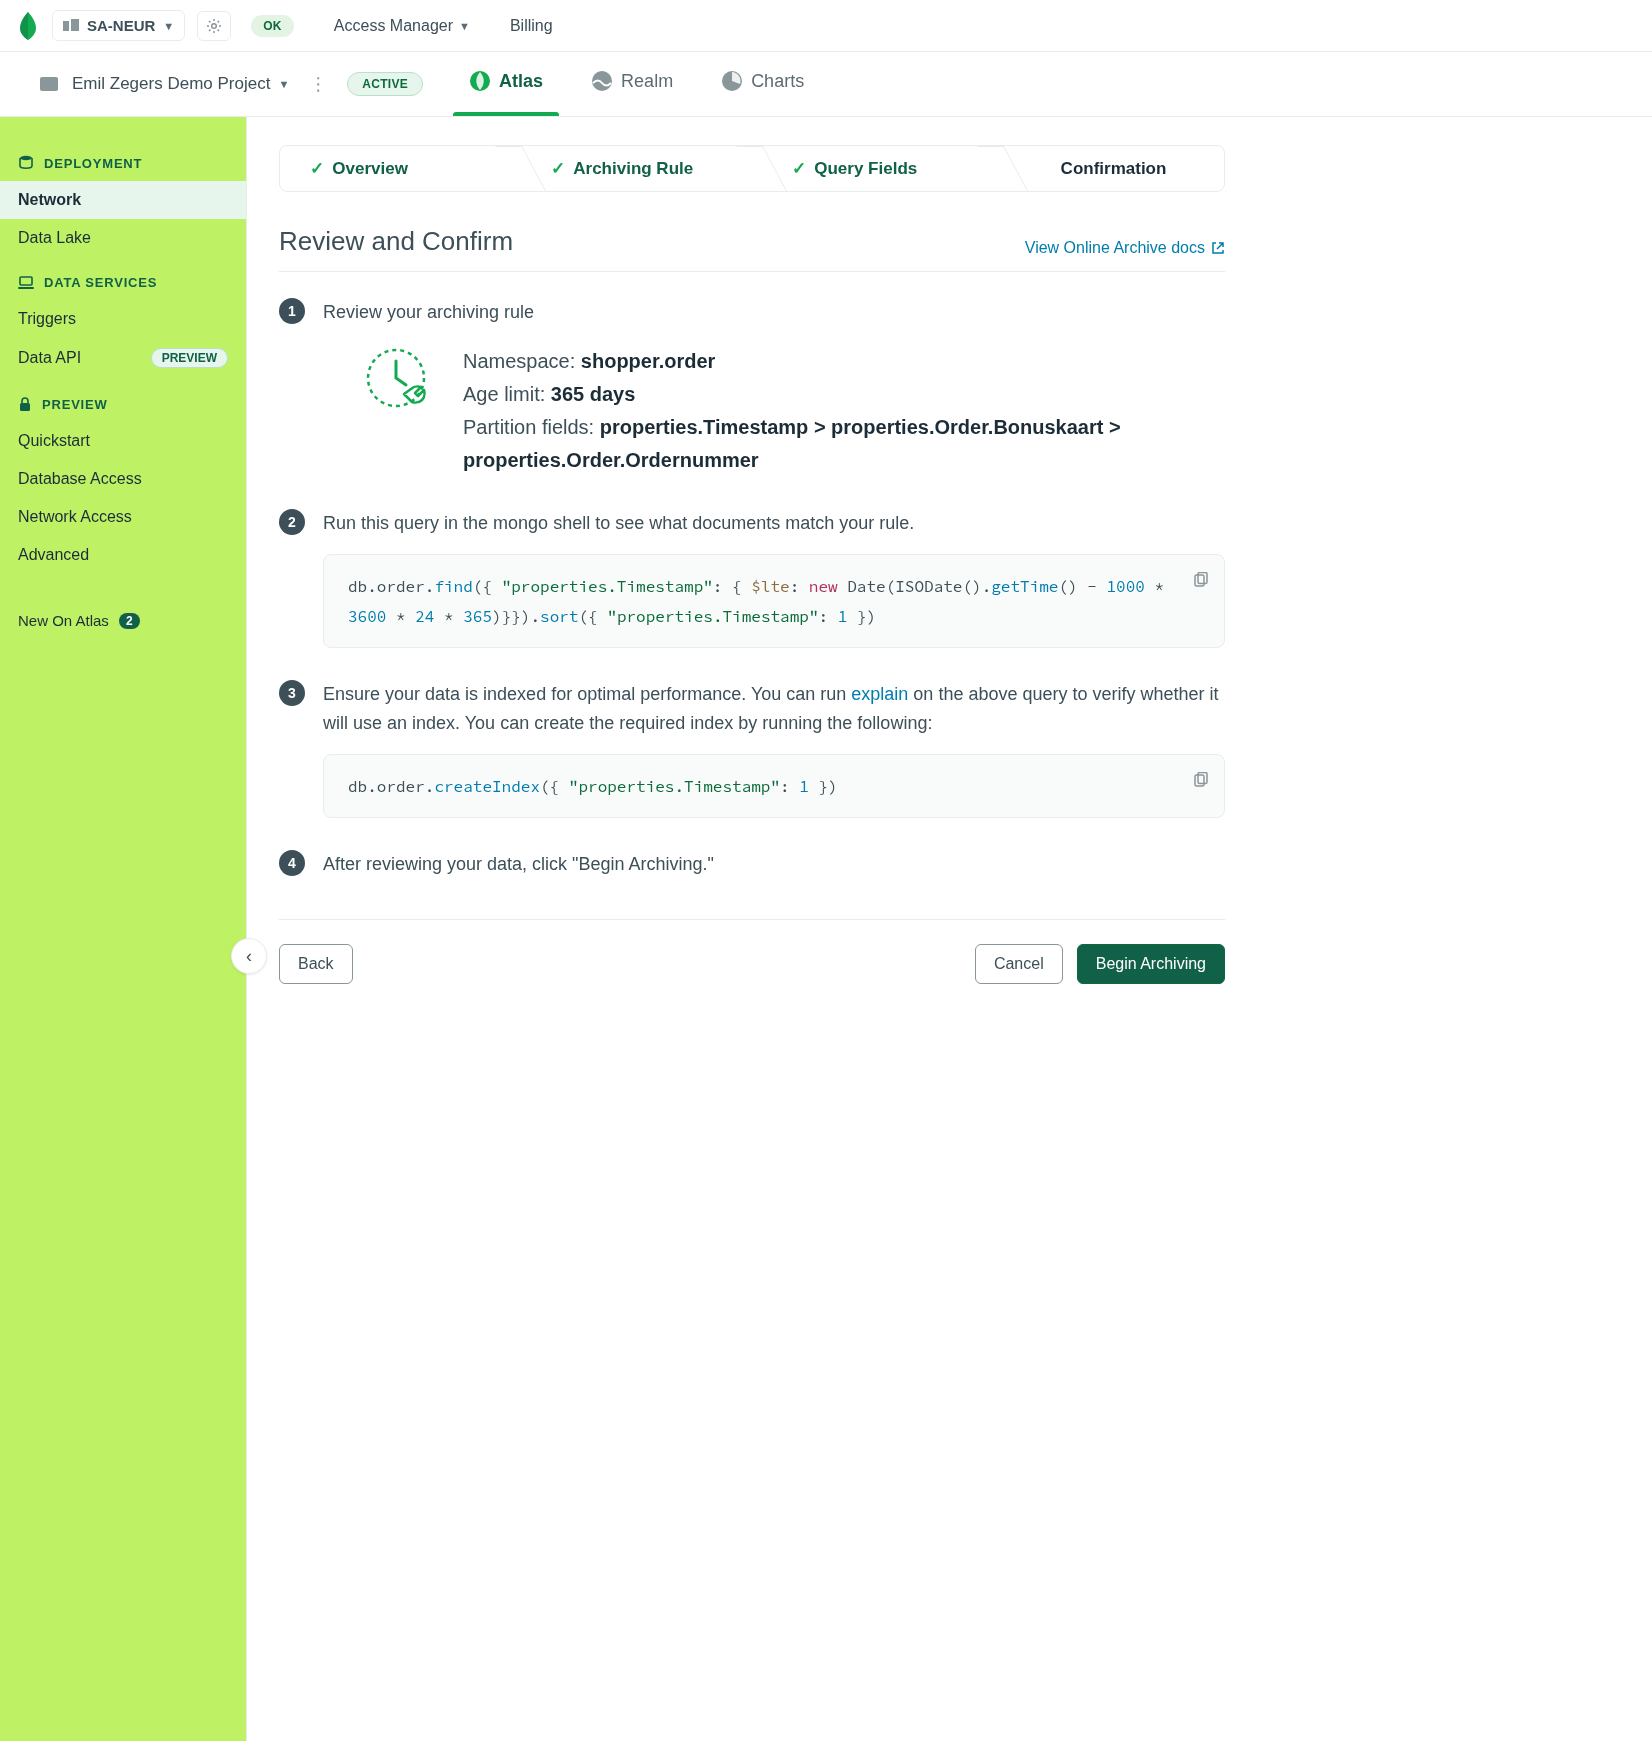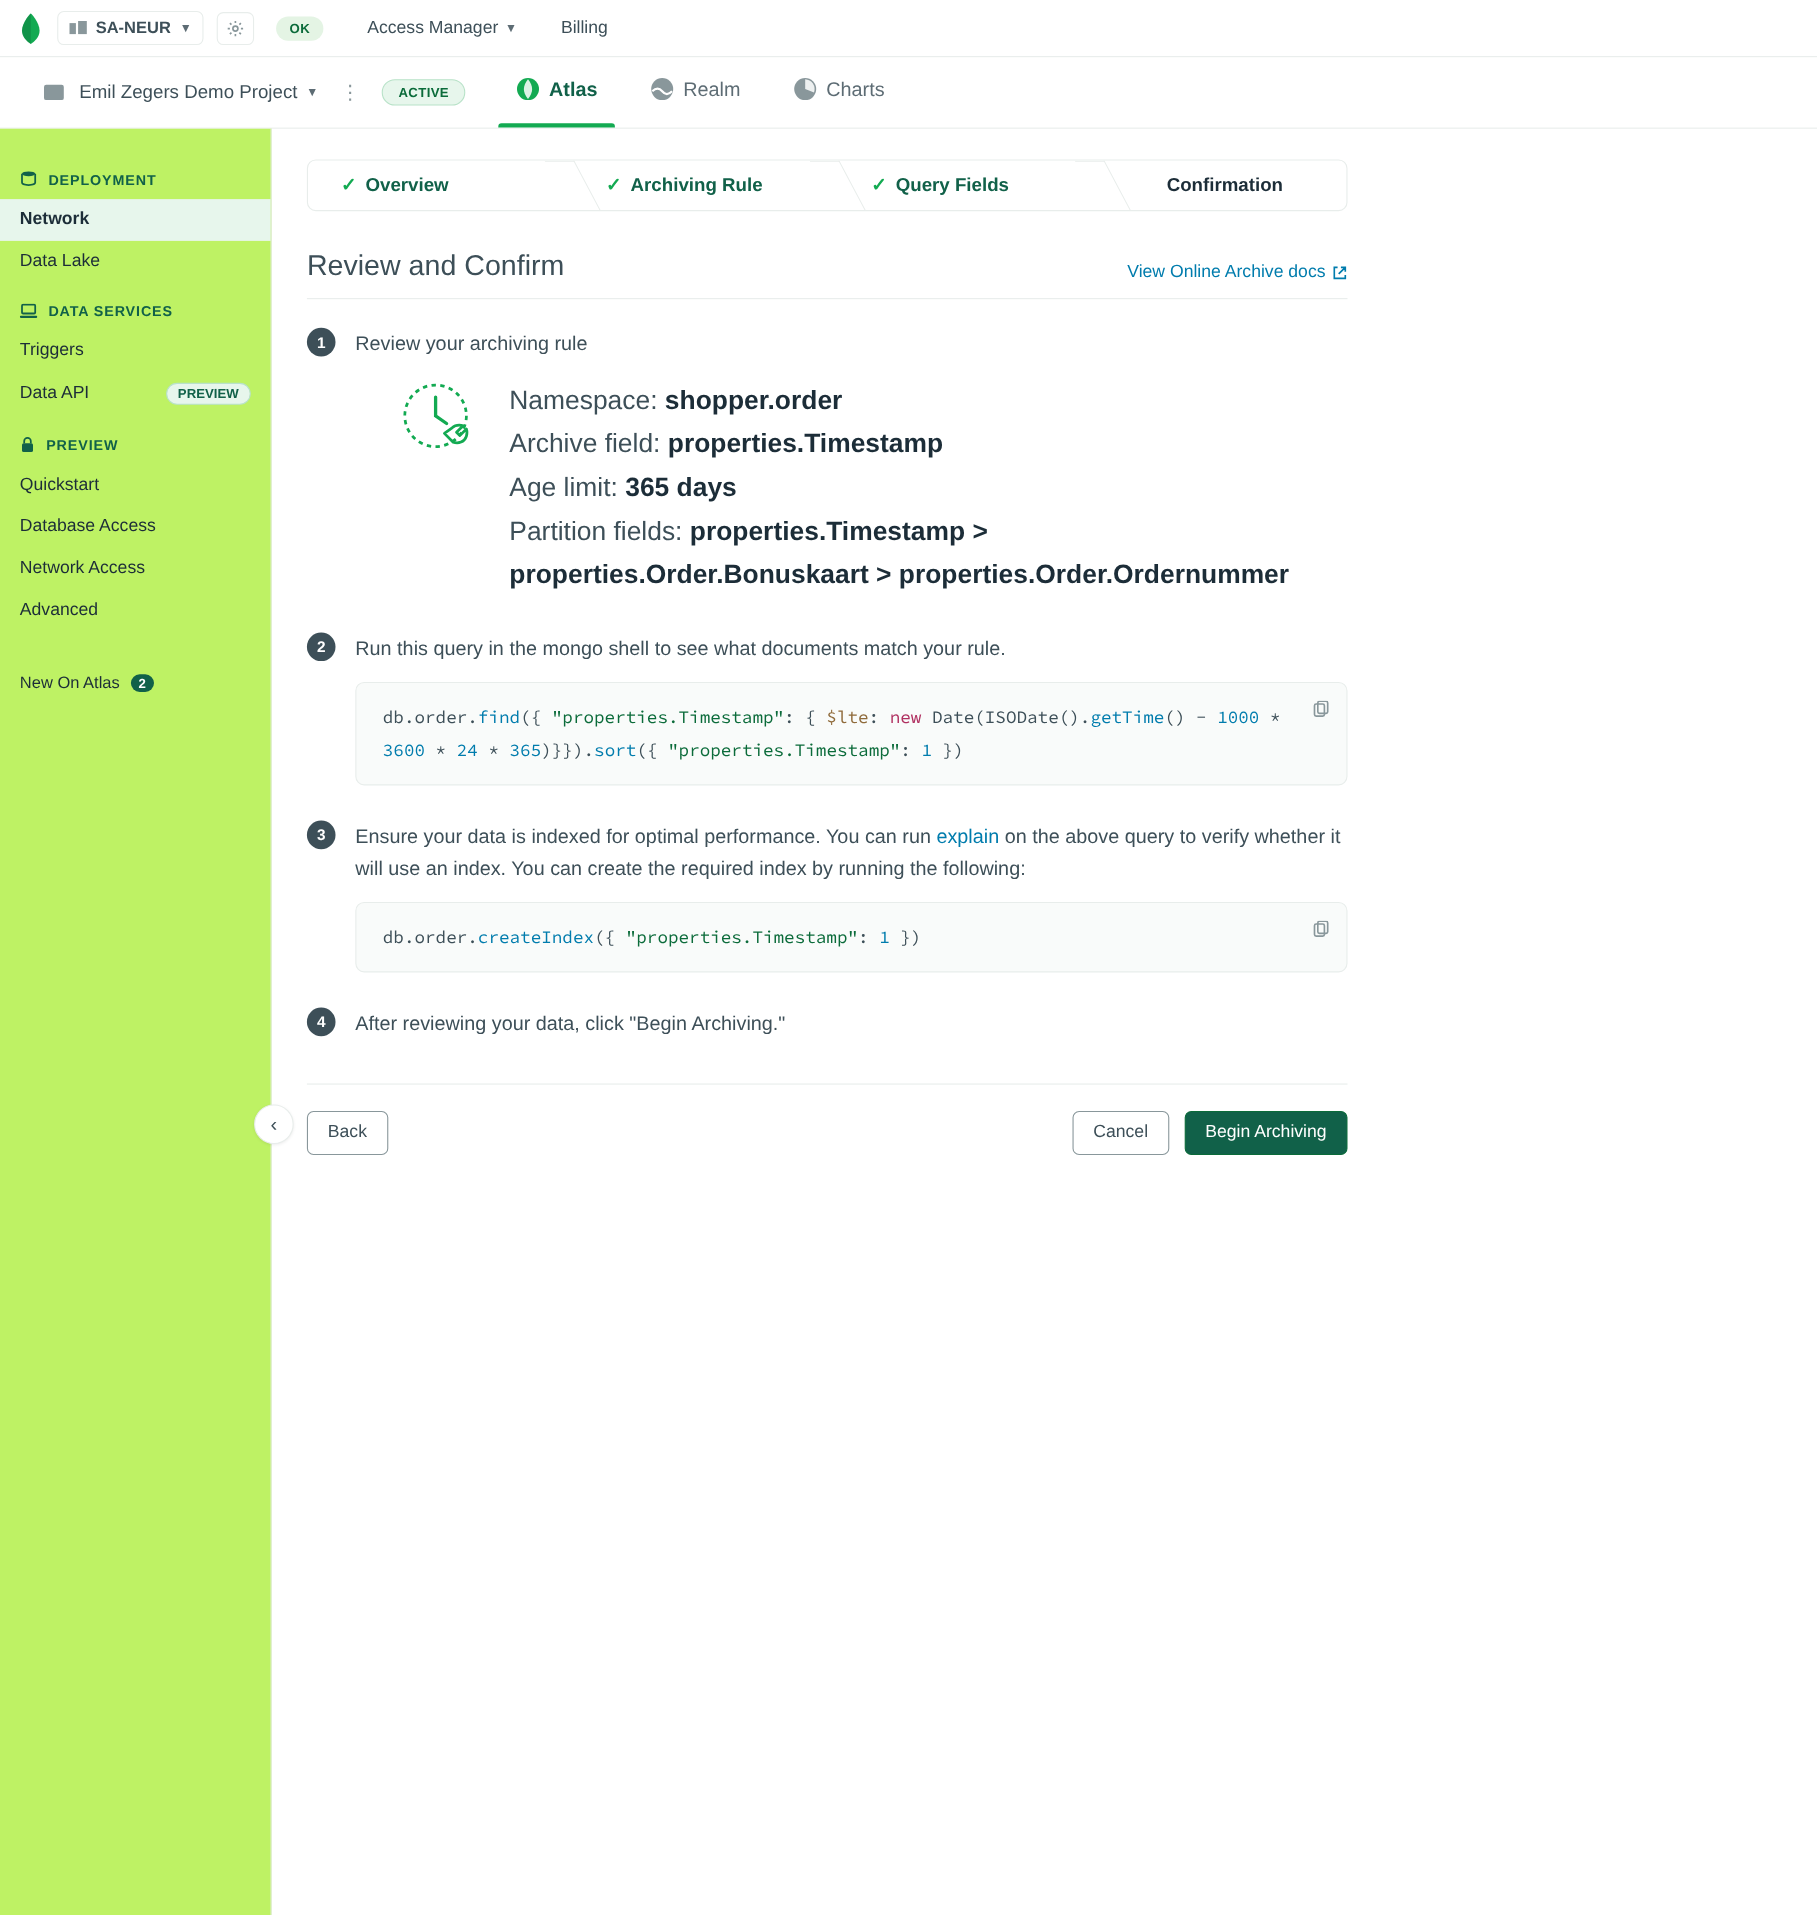--- a/index.html
+++ b/index.html
@@ -54,21 +54,21 @@
   
   
   .step-row { display:flex; gap:18px; margin-bottom: 22px; }
   .step-body { flex:1; }
   .num-circle { width:26px; height:26px; border-radius:50%; background:#3d4f58; color:#fff; display:inline-flex; align-items:center; justify-content:center; font-size:14px; font-weight:600; flex-shrink:0; }
   .step-title { font-size: 18px; color:#3d4f58; line-height:1.6; }
   
   
   .config-summary { display:flex; gap:30px; align-items:flex-start; padding: 18px 0 10px 40px; }
   .config-icon { width:70px; height:70px; flex-shrink:0; }
-  .config-lines div { font-size:24px; color:#3d4f58; line-height:1.65; }
+  .config-lines div { font-size:20px; color:#3d4f58; line-height:1.65; }
   .config-lines b { font-weight:700; color:#1c2d38; }
   
   
   .code-block { background:#f9fbfa; border:1px solid #e8edeb; border-radius:8px; padding: 16px 56px 16px 24px; font-family: "Source Code Pro", Menlo, monospace; font-size: 16px; line-height:1.9; color:#3d4f58; margin: 16px 0 10px; position:relative; white-space: normal; }
   .copy-btn { position:absolute; top:14px; right:14px; color:#89979b; cursor:pointer; }
   .tok-fn { color:#007cad; }
   .tok-str { color:#0b6b3a; }
   .tok-kw { color:#b03060; }
   .tok-kw2 { color:#8f6a3a; }
   .tok-num { color:#007cad;text-align:center; }
@@ -238,21 +238,20 @@
       <div class="step-body">
         <div class="step-title">Review your archiving rule</div>
         <div class="config-summary">
           <svg class="config-icon" viewBox="0 0 70 70">
             <circle cx="33" cy="33" r="28" fill="none" stroke="#13aa52" stroke-width="2.5" stroke-dasharray="4 4"></circle>
             <path d="M33 16v17l10 7" fill="none" stroke="#13aa52" stroke-width="3" stroke-linecap="round"></path>
             <path d="M48 44c4-4 10-2 10-2l-6 6 3 3 6-6s2 6-2 10-10 2-10 2l-8-8z" fill="none" stroke="#13aa52" stroke-width="2.5" stroke-linejoin="round"></path>
           </svg>
           <div class="config-lines">
             <div><span>Namespace: </span><b>shopper.order</b></div>
-            <div><span>Archive field: </span><b>properties.Timestamp</b></div>
             <div><span>Age limit: </span><b>365 days</b></div>
             <div><span>Partition fields: </span><b>properties.Timestamp &gt; properties.Order.Bonuskaart &gt; properties.Order.Ordernummer</b></div>
           </div>
         </div>
       </div>
     </div>
 
     <div class="step-row">
       <span class="num-circle">2</span>
       <div class="step-body">

